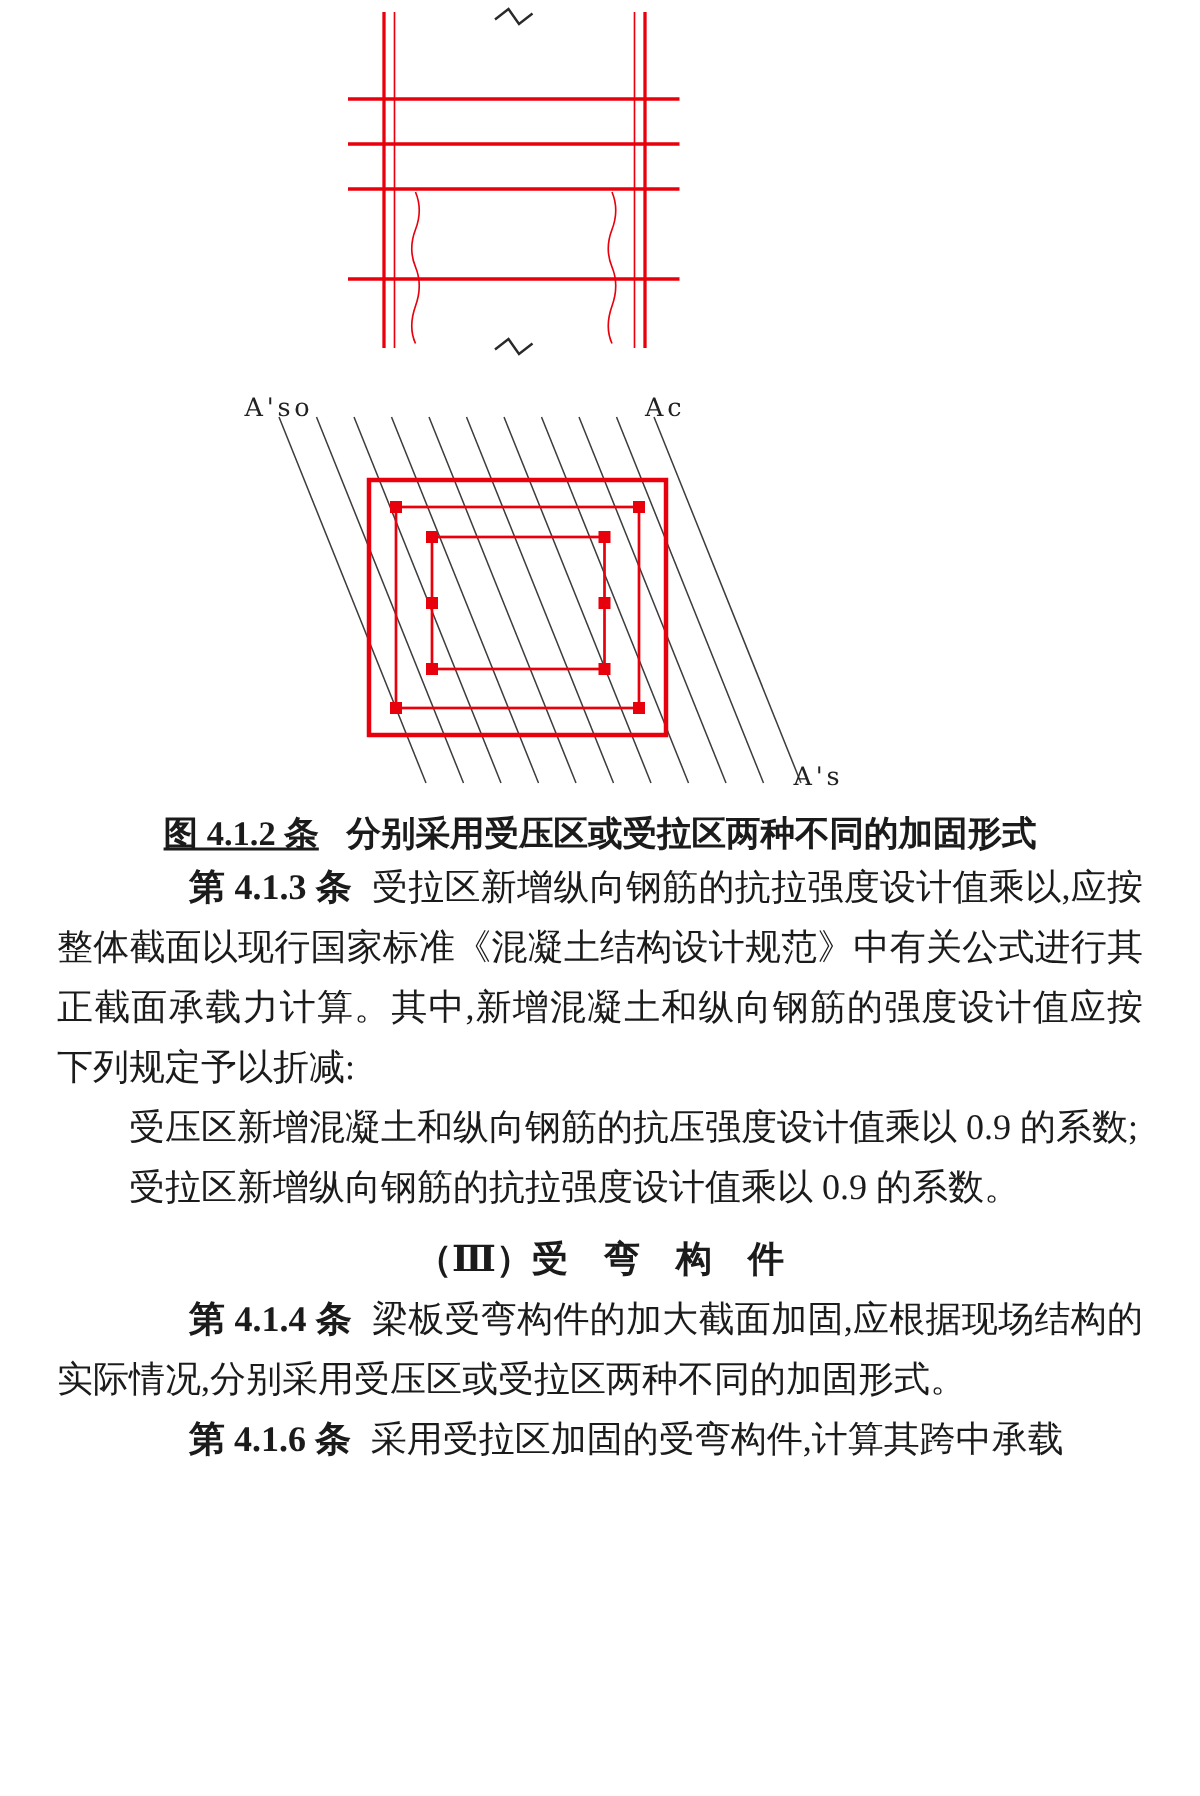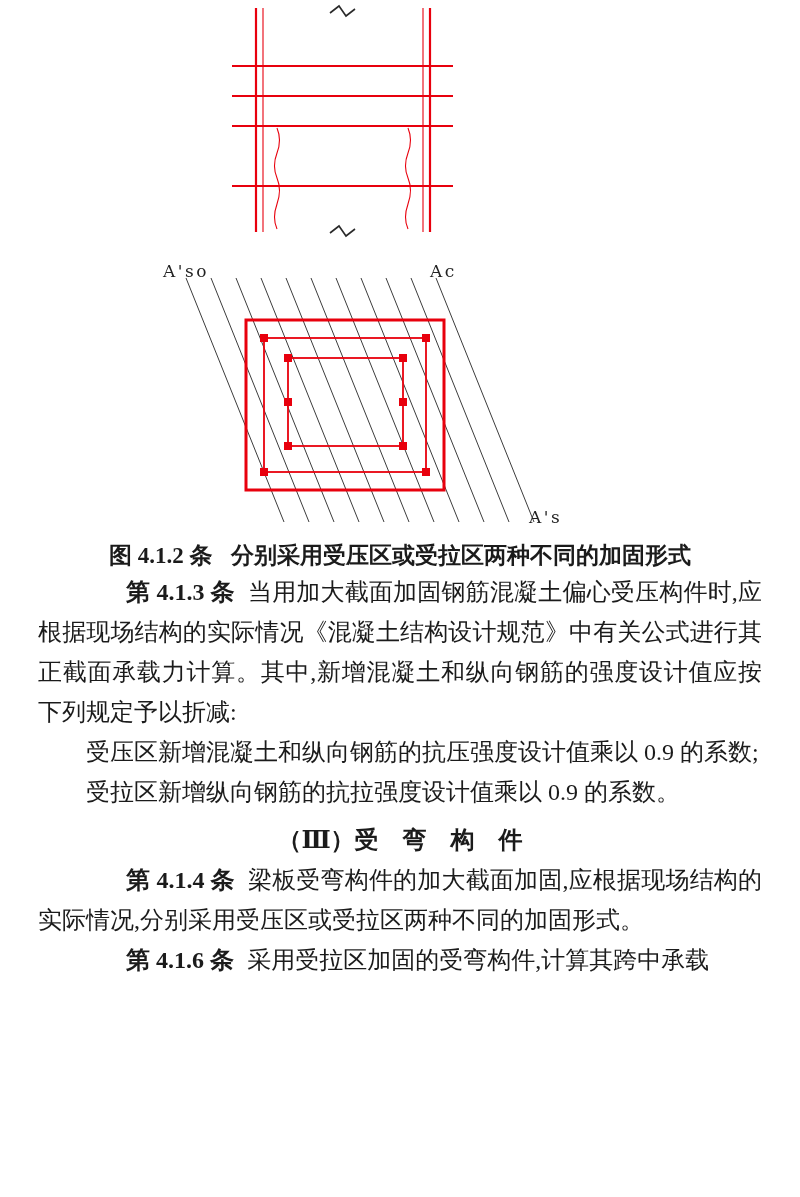--- a/index.html
+++ b/index.html
@@ -18,21 +18,21 @@
     letter-spacing:2.5px;
     fill:#222222;
   }
   .caption {
     margin:4px 0 0;
     text-align:center;
     font-size:23px;
     line-height:32px;
     font-weight:bold;
   }
-  .caption b { margin-right:0.8em; font-weight:bold; }
+  .caption b { margin-right:0.8em; font-weight:bold;text-decoration:underline; }
   .center-head {
     margin:8px 0 0;
     text-align:center;
     font-size:24px;
     line-height:40px;
     font-weight:bold;
   }
   .body-text { padding:0 38px; }
   .body-text p {
     margin:0;
@@ -112,21 +112,21 @@
       <text class="fig-label" x="430" y="277">Ac</text>
       <text class="fig-label" x="529" y="523">A's</text>
     </g>
   </svg>
 
   <p class="caption"><b>图 4.1.2 条</b><span>分别采用受压区或受拉区两种不同的加固形式</span></p>
 
 
   <div class="body-text">
 
-    <p><b class="lead">第 4.1.3 条</b><span>当用加大截面加固钢筋混凝土偏心受压构件时,应根据现场结构的实际情况《混凝土结构设计规范》中有关公式进行其正截面承载力计算。其中,新增混凝土和纵向钢筋的强度设计值应按下列规定予以折减:</span></p>
+    <p><b class="lead">第 4.1.3 条</b><span>受拉区新增纵向钢筋的抗拉强度设计值乘以,应按整体截面以现行国家标准《混凝土结构设计规范》中有关公式进行其正截面承载力计算。其中,新增混凝土和纵向钢筋的强度设计值应按下列规定予以折减:</span></p>
 
     <p>受压区新增混凝土和纵向钢筋的抗压强度设计值乘以 0.9 的系数;</p>
 
     <p>受拉区新增纵向钢筋的抗拉强度设计值乘以 0.9 的系数。</p>
 
     <h3 class="center-head">（Ⅲ）受　弯　构　件</h3>
 
     <p><b class="lead">第 4.1.4 条</b><span>梁板受弯构件的加大截面加固,应根据现场结构的实际情况,分别采用受压区或受拉区两种不同的加固形式。</span></p>
 
 

